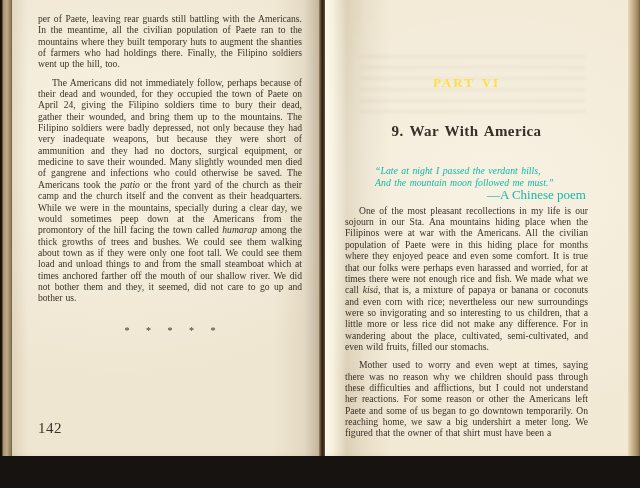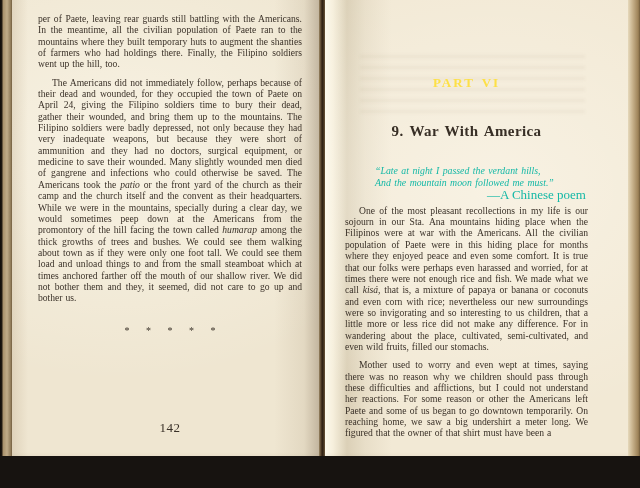--- a/index.html
+++ b/index.html
@@ -59,21 +59,21 @@
     font-size:9.6px; line-height:11.35px; text-align:justify;
     color:#3a3128; margin:0 0 7px 0; text-indent:14px; word-spacing:.6px;
   }
   .body.no-indent { text-indent:0; }
   .asterisks {
     text-align:center; margin-top:21px; font-size:10px; color:#3a3128;
     letter-spacing:7px; padding-left:7px;
   }
   .page-num {
     position:absolute; left:0; top:407px; width:100%;
-    text-align:center; font-size:13px; color:#3a3128; letter-spacing:.5px;
+    text-align:left; font-size:15px; color:#3a3128; letter-spacing:.5px;
   }
   .part-heading {
     margin:75px 0 0 0; text-align:center; font-size:13px; font-weight:bold;
     letter-spacing:2px; color:#fde047; word-spacing:2px;
   }
   .chapter-heading {
     margin:32px 0 0 0; text-align:center; font-size:15px; font-weight:600;
     letter-spacing:.4px; word-spacing:2px; color:#382f26;
   }
   .poem { margin-top:25px; padding-left:30px; color:#14b8a6; }

